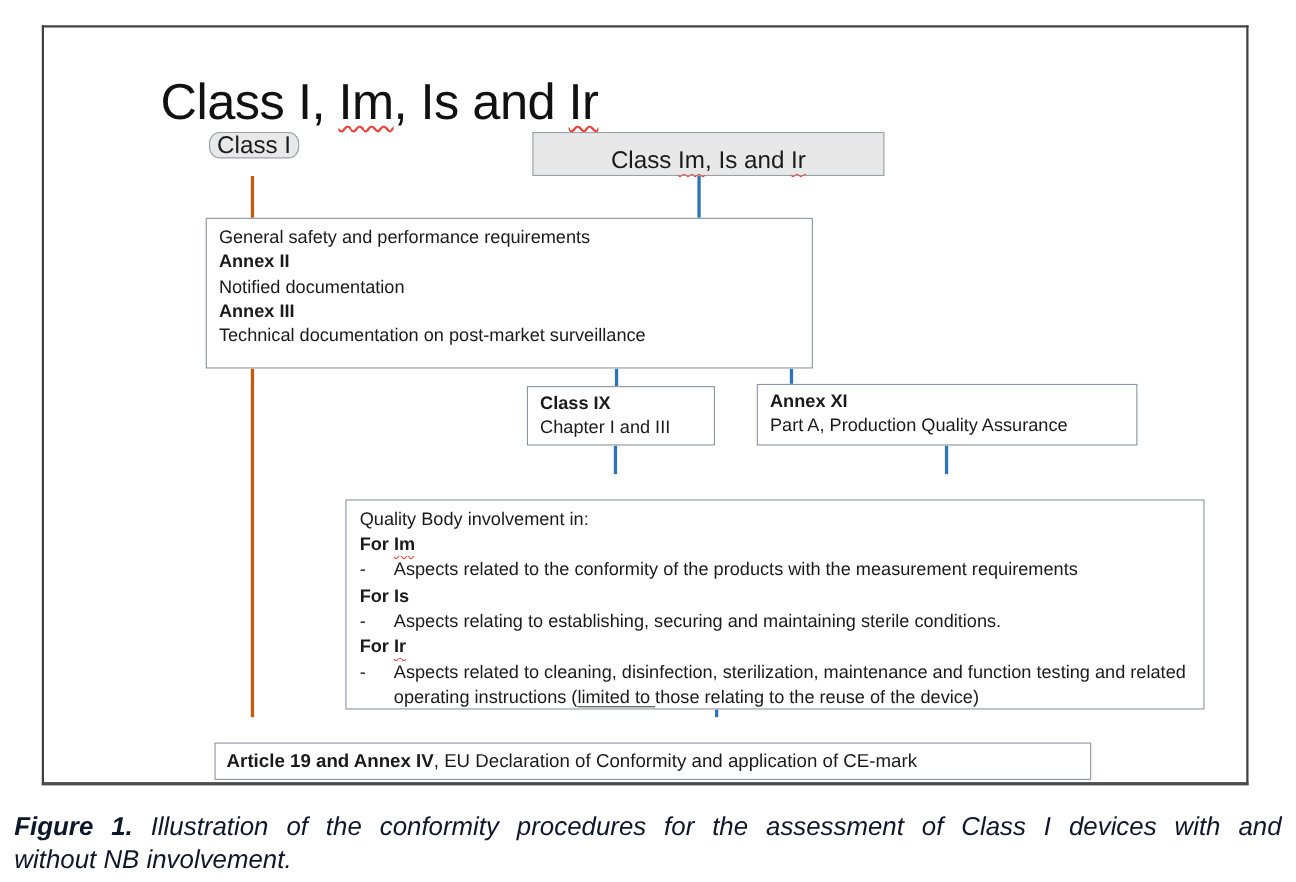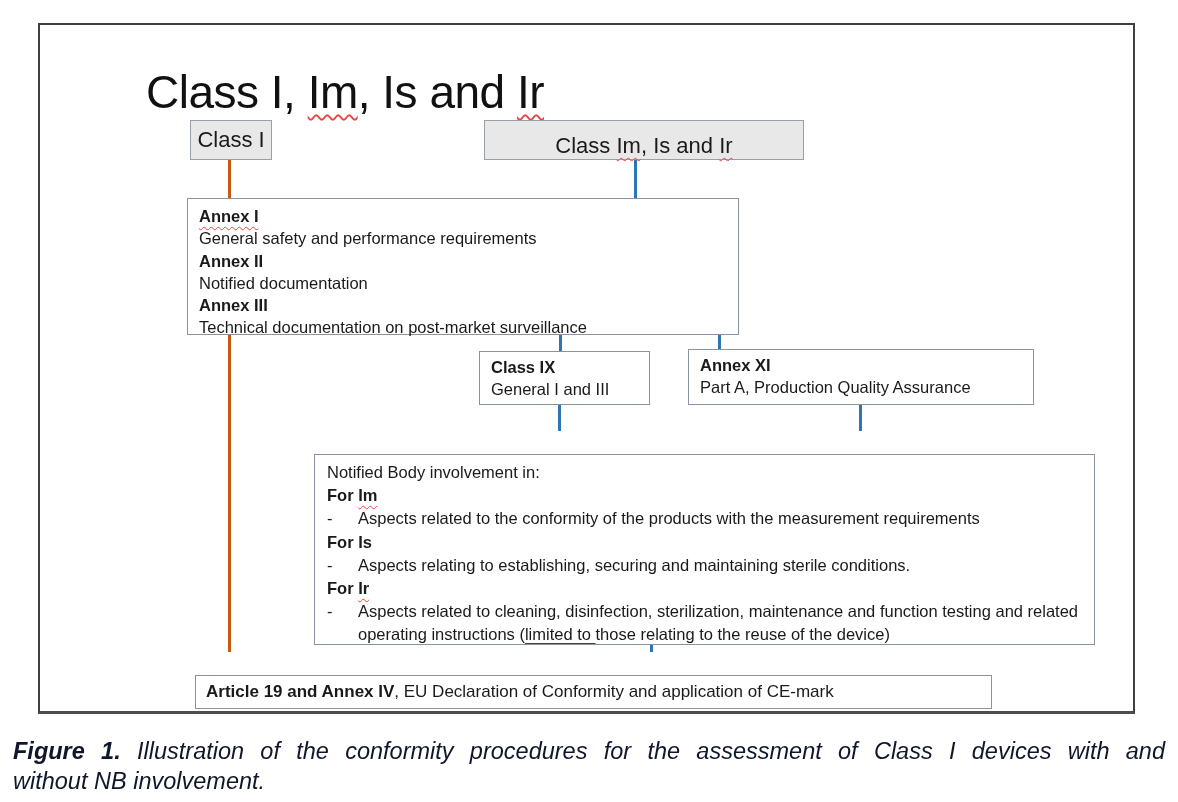--- a/index.html
+++ b/index.html
@@ -76,58 +76,57 @@
 </style>
 </head>
 <body>
 
 <div class="page">
 
   <div class="figure-frame">
 
     <div class="diagram-title"><span>Class I, </span><span class="sq title-sq">Im</span><span>, Is and </span><span class="sq title-sq">Ir</span></div>
 
-    <div class="node gray" style="left:150px; top:95px; width:82px; height:40px;">
+    <div class="node gray" style="left:150px; top:95px; width:82px; height:24px;border-radius:10px;">
       <span>Class I</span>
     </div>
 
     <div class="node gray" style="left:444px; top:95px; width:320px; height:40px;align-items:flex-end;">
       <span><span>Class </span><span class="sq">Im</span><span>, Is and </span><span class="sq">Ir</span></span>
     </div>
 
     <div class="connector orange" style="left:188px; top:135px; height:38px;"></div>
     <div class="connector orange" style="left:188px; top:310px; height:317px;"></div>
     <div class="connector blue" style="left:594px; top:135px; height:38px;"></div>
     <div class="connector blue" style="left:519px; top:310px; height:16px;"></div>
     <div class="connector blue" style="left:678px; top:310px; height:14px;"></div>
     <div class="connector blue" style="left:518px; top:380px; height:26px;"></div>
     <div class="connector blue" style="left:819px; top:380px; height:26px;"></div>
     <div class="connector blue" style="left:610px; top:597px; height:30px;"></div>
 
     <div class="node annex-req" style="left:147px; top:173px; width:552px; height:137px;">
-      <div><span class="bold sq">Annex I</span></div>
       <div>General safety and performance requirements</div>
       <div class="bold">Annex II</div>
       <div>Notified documentation</div>
       <div class="bold">Annex III</div>
       <div>Technical documentation on post-market surveillance</div>
     </div>
 
     <div class="node annex-two-line" style="left:439px; top:326px; width:171px; height:54px;">
       <div class="bold">Class IX</div>
-      <div>General I and III</div>
+      <div>Chapter I and III</div>
     </div>
 
     <div class="node annex-two-line" style="left:648px; top:324px; width:346px; height:56px;">
       <div class="bold">Annex XI</div>
       <div>Part A, Production Quality Assurance</div>
     </div>
 
     <div class="node nb-box">
-      <div>Notified Body involvement in:</div>
+      <div>Quality Body involvement in:</div>
       <div><span class="bold">For </span><span class="bold sq">Im</span></div>
       <div class="bullet-row">
         <span class="bullet-dash">-</span>
         <span class="bullet-text">Aspects related to the conformity of the products with the measurement requirements</span>
       </div>
       <div class="bold">For Is</div>
       <div class="bullet-row">
         <span class="bullet-dash">-</span>
         <span class="bullet-text">Aspects relating to establishing, securing and maintaining sterile conditions.</span>
       </div>

